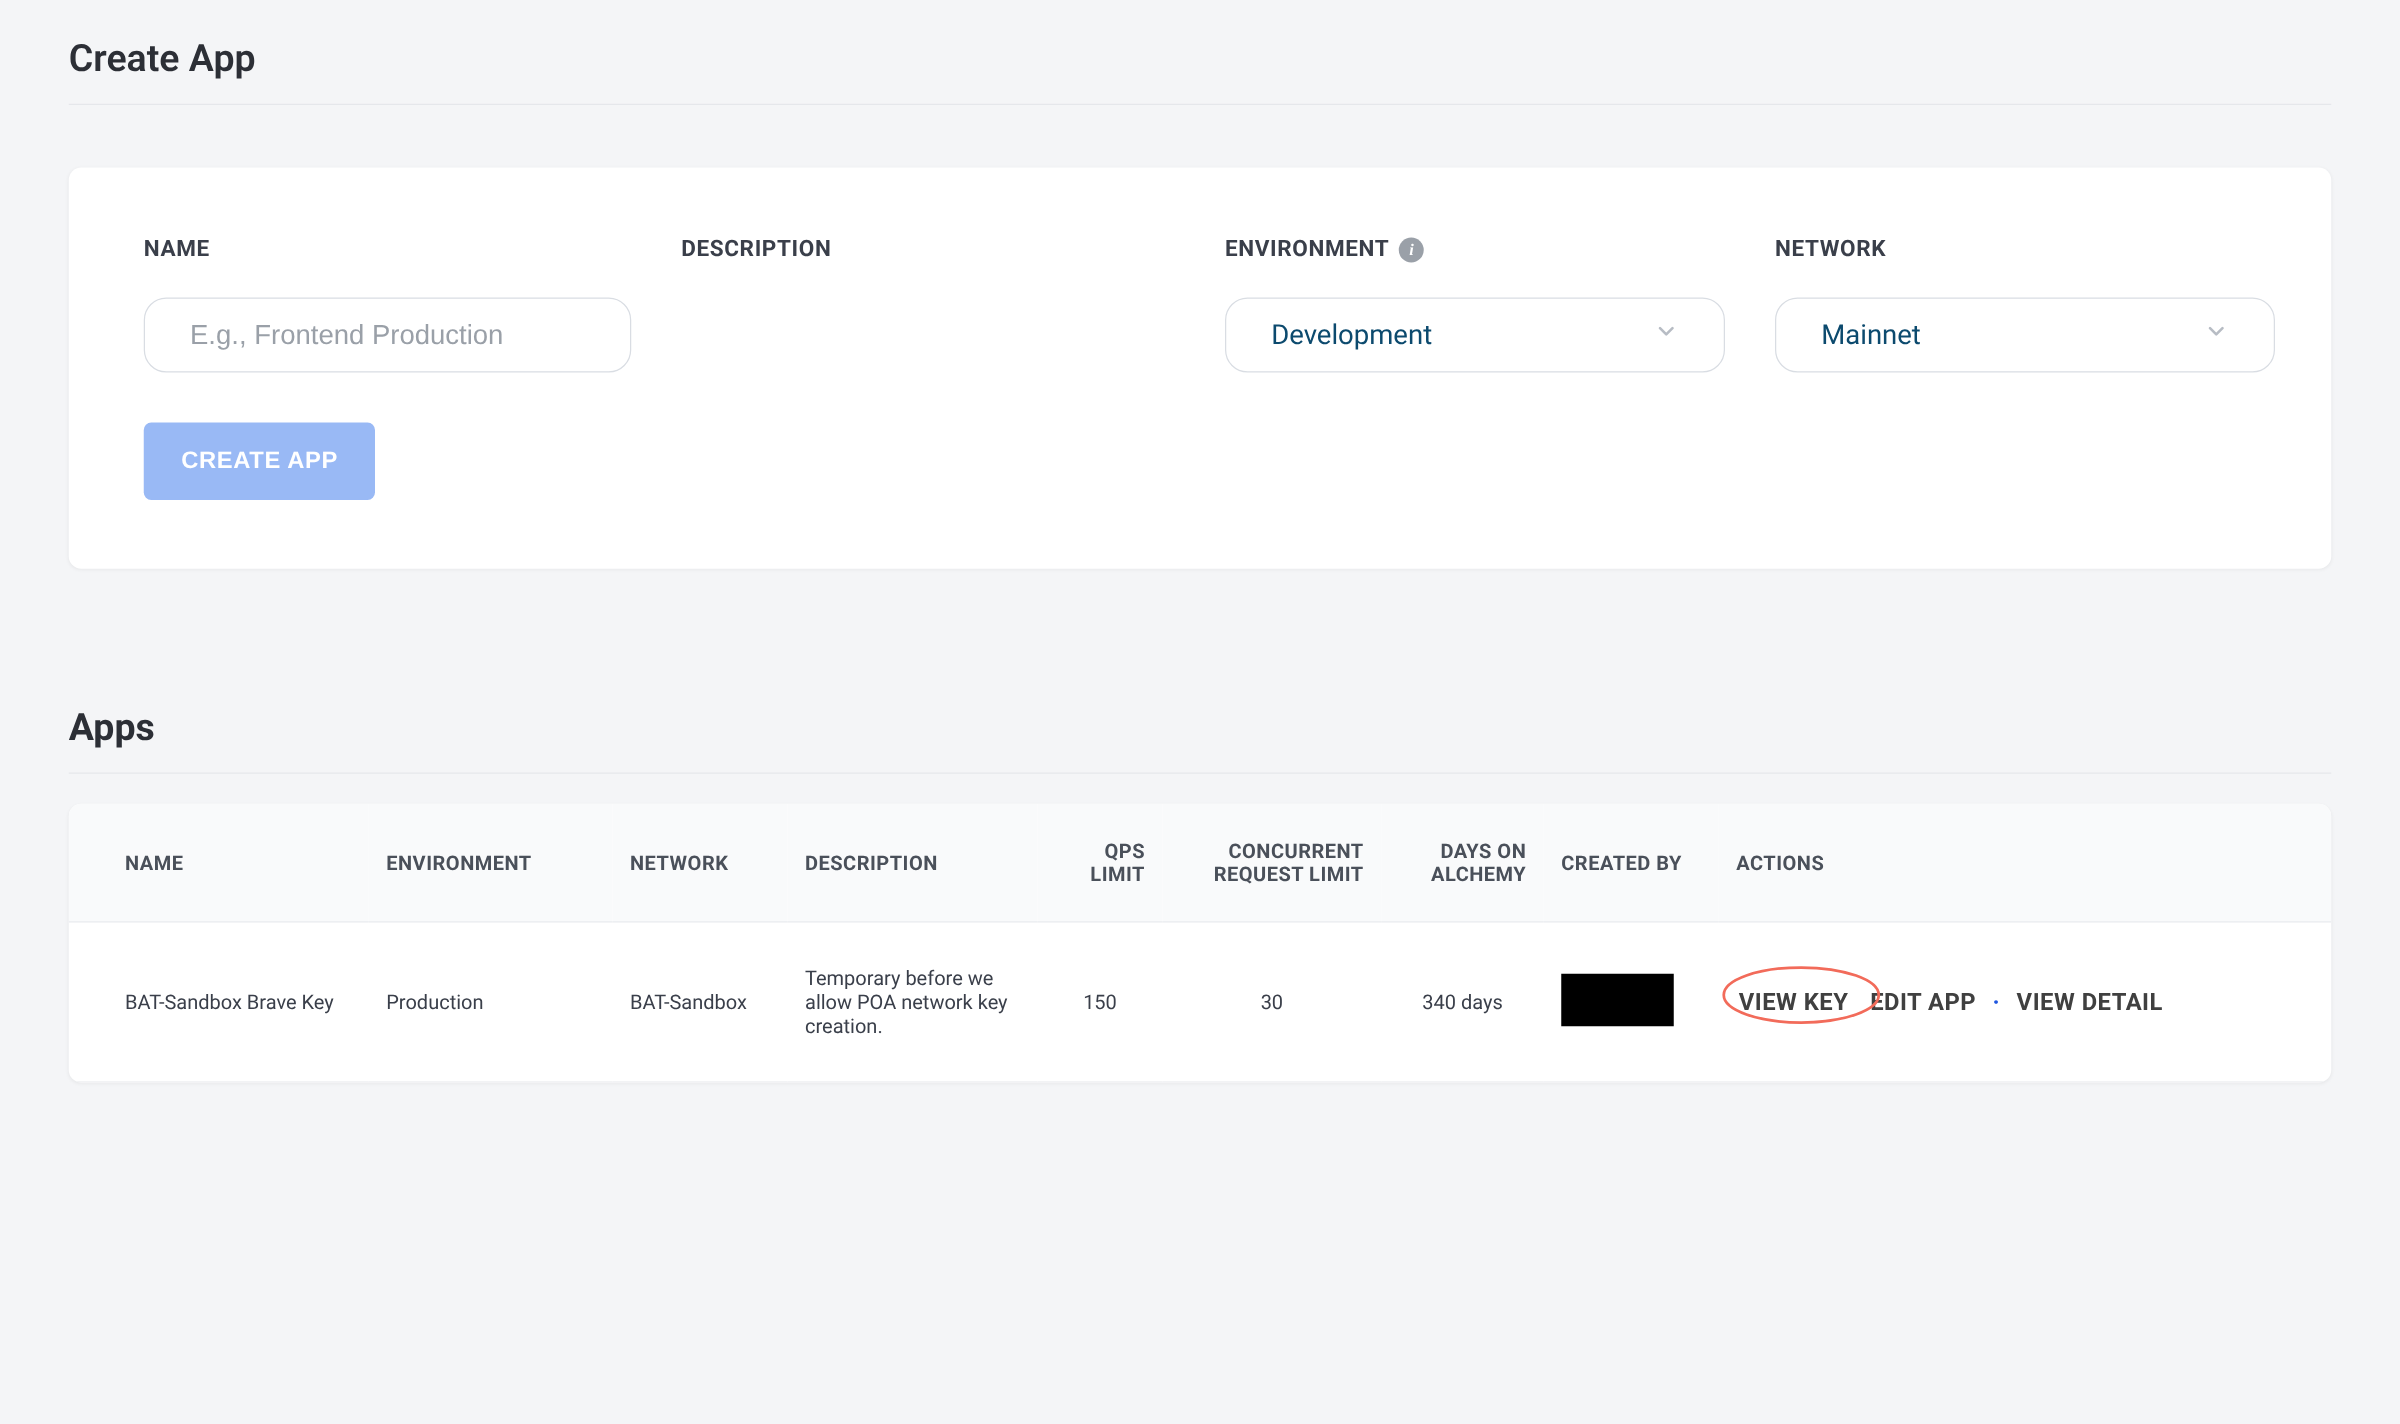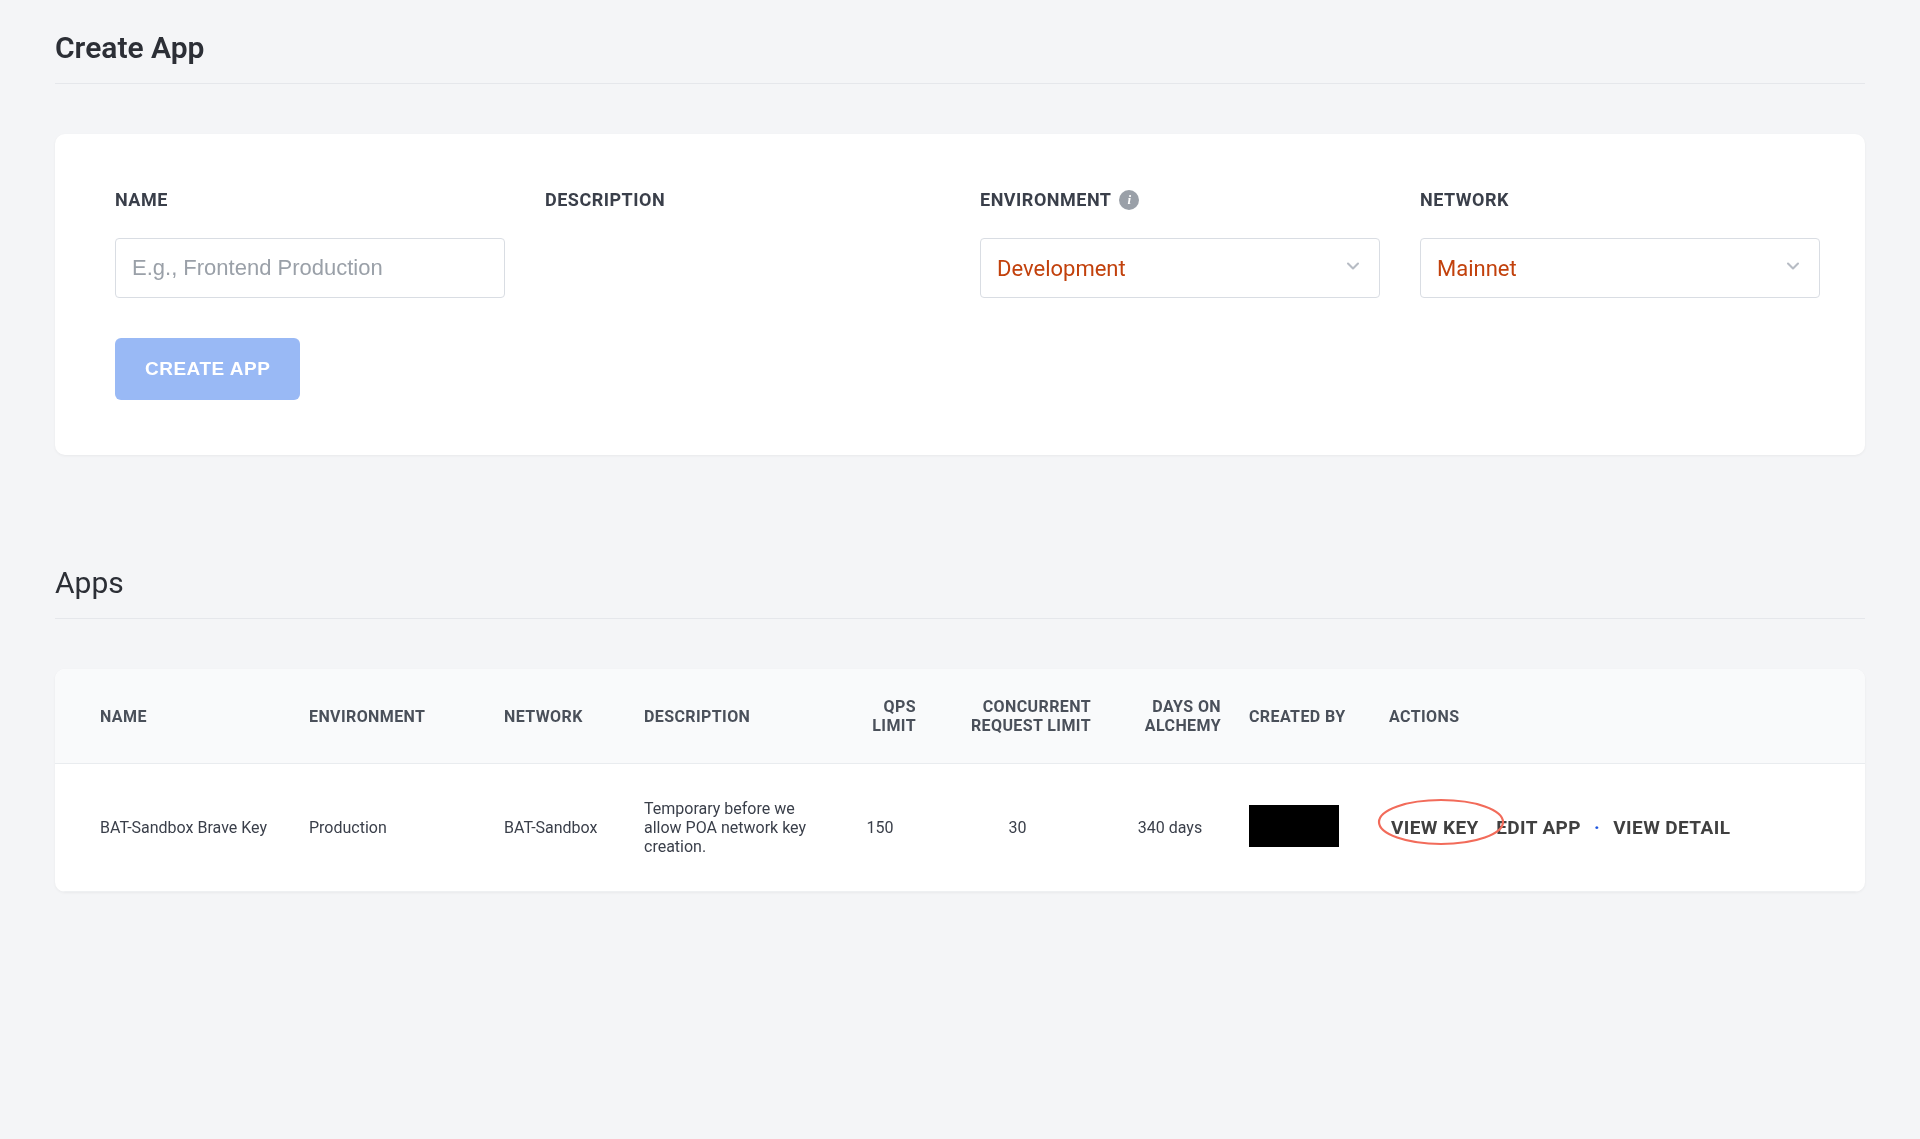--- a/index.html
+++ b/index.html
@@ -68,61 +68,61 @@
     background: #9aa0a8;
     color: #fff;
     font-size: 13px;
     font-weight: 700;
     font-style: italic;
     font-family: Georgia, serif;
   }
   .text-input, .select-wrap {
     height: 60px;
     border: 1px solid #d9dde3;
-    border-radius: 4px;
-    padding: 0 16px;
+    border-radius: 18px;
+    padding: 0 36px;
     font-size: 22px;
     color: #3a3f4a;
     background: #fff;
   }
   .text-input::placeholder {
     color: #9aa0a8;
   }
   .select-wrap {
     display: flex;
     align-items: center;
     justify-content: space-between;
     cursor: pointer;
   }
   .select-value {
-    color: #c2410c;
+    color: #0c4a6e;
     font-size: 22px;
   }
   .chevron {
     color: #b7bcc4;
   }
   .create-btn {
     background: #99b9f5;
     color: #ffffff;
     border: none;
     border-radius: 6px;
     padding: 20px 30px;
     font-size: 19px;
     font-weight: 700;
     letter-spacing: 0.5px;
     cursor: pointer;
   }
   
   .apps-title {
     font-size: 30px;
-    font-weight: 400;
+    font-weight: 700;
     color: #2c2f36;
     padding-bottom: 18px;
     border-bottom: 1px solid #e5e7eb;
-    margin-bottom: 50px;
+    margin-bottom: 24px;
   }
   .table-card {
     background: #ffffff;
     border-radius: 10px;
     box-shadow: 0 1px 3px rgba(0,0,0,0.05);
     overflow: hidden;
   }
   table {
     width: 100%;
     border-collapse: collapse;

